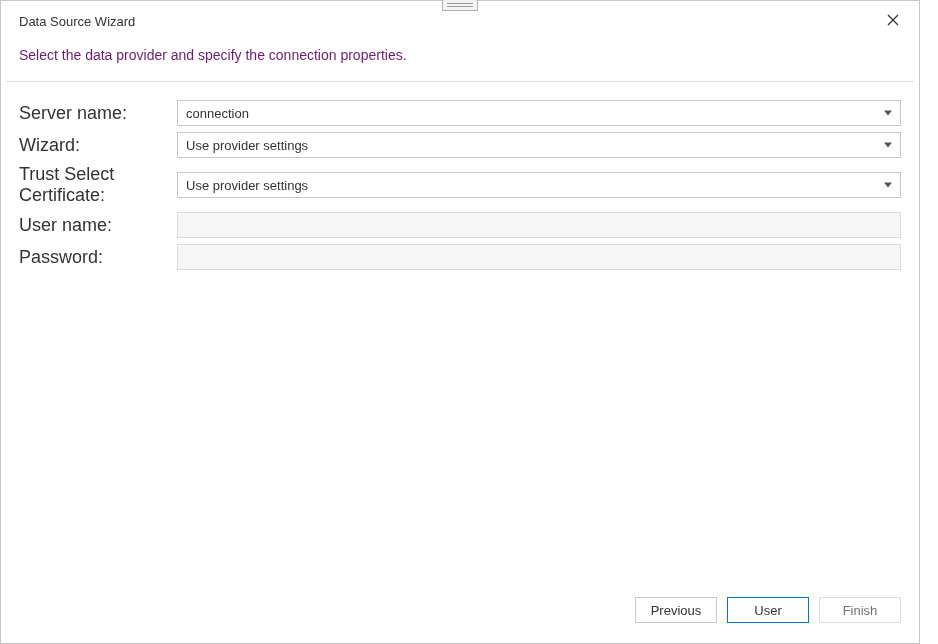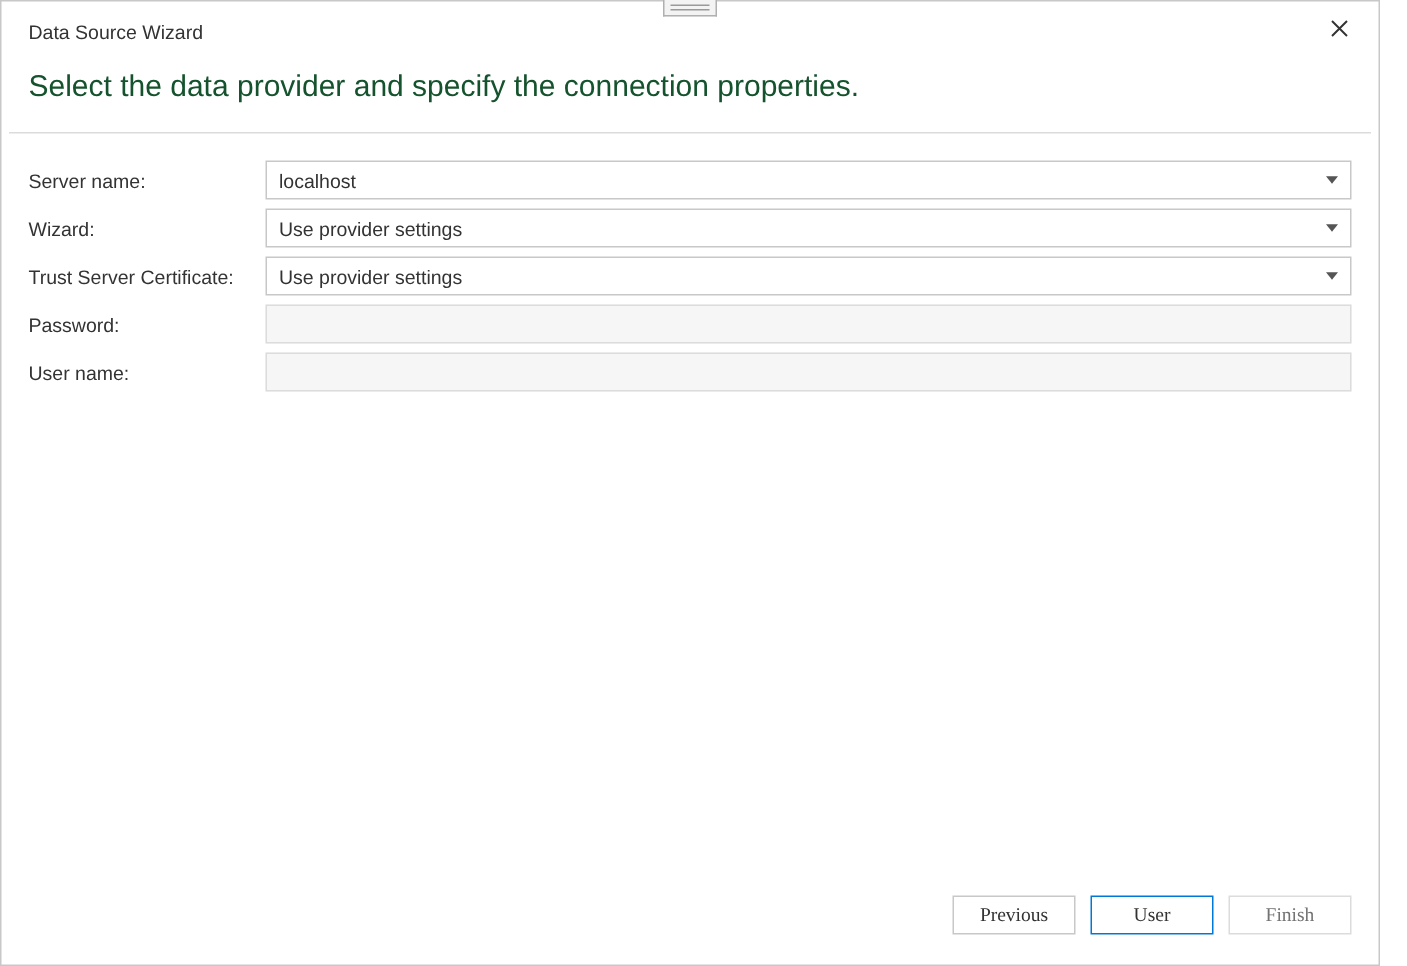--- a/index.html
+++ b/index.html
@@ -44,40 +44,40 @@
   }
   .titlebar .close{
     font-size:16px;
     line-height:1;
     color:#333;
     padding:4px 6px;
     cursor:pointer;
   }
   .instruction{
     padding:10px 18px 18px 18px;
-    font-size:20px;
-    color:#14532d;
+    font-size:14px;
+    color:#701a75;
   }
   .divider{
     height:1px;
     background:#dcdcdc;
     margin:0 5px;
   }
   .form{
     padding:18px 18px 0 18px;
   }
   .row{
     display:flex;
     align-items:center;
     margin-bottom:6px;
   }
   .row label{
     width:158px;
     flex:0 0 158px;
-    font-size:13px;
+    font-size:18px;
     color:#333;
   }
   .combo, .textbox{
     flex:1;
     display:flex;
     align-items:center;
     height:26px;
     border:1px solid #c8c8c8;
     background:#fff;
     padding:0 8px;
@@ -121,21 +121,20 @@
     min-width:82px;
     height:26px;
     border:1px solid #c8c8c8;
     background:#fff;
     font-size:13px;
     color:#333;
     display:flex;
     align-items:center;
     justify-content:center;
     cursor:pointer;
-    font-family:Liberation Serif, serif;
   }
   .btn.primary{
     border:1px solid #0078d7;
   }
   .btn.disabled{
     color:#737373;
     border-color:#dcdcdc;
     cursor:default;
   }
 </style>
@@ -158,51 +157,51 @@
   </div>
 
   <div class="instruction">Select the data provider and specify the connection properties.</div>
   <div class="divider"></div>
 
   <div class="form">
 
     <div class="row">
       <label>Server name:</label>
       <div class="combo">
-        <span>localhost</span>
+        <span>connection</span>
         <span class="arrow"></span>
       </div>
     </div>
 
 
     <div class="row">
       <label>Wizard:</label>
       <div class="combo">
         <span>Use provider settings</span>
         <span class="arrow"></span>
       </div>
     </div>
 
     <div class="row">
-      <label>Trust Server Certificate:</label>
+      <label>Trust Select Certificate:</label>
       <div class="combo">
         <span>Use provider settings</span>
         <span class="arrow"></span>
       </div>
     </div>
 
     <div class="row">
-      <label>Password:</label>
+      <label>User name:</label>
       <div class="textbox disabled">
         <span></span>
       </div>
     </div>
 
     <div class="row">
-      <label>User name:</label>
+      <label>Password:</label>
       <div class="textbox disabled">
         <span></span>
       </div>
     </div>
 
 
   </div>
 
   <div class="footer">
     <div class="btn">Previous</div>

